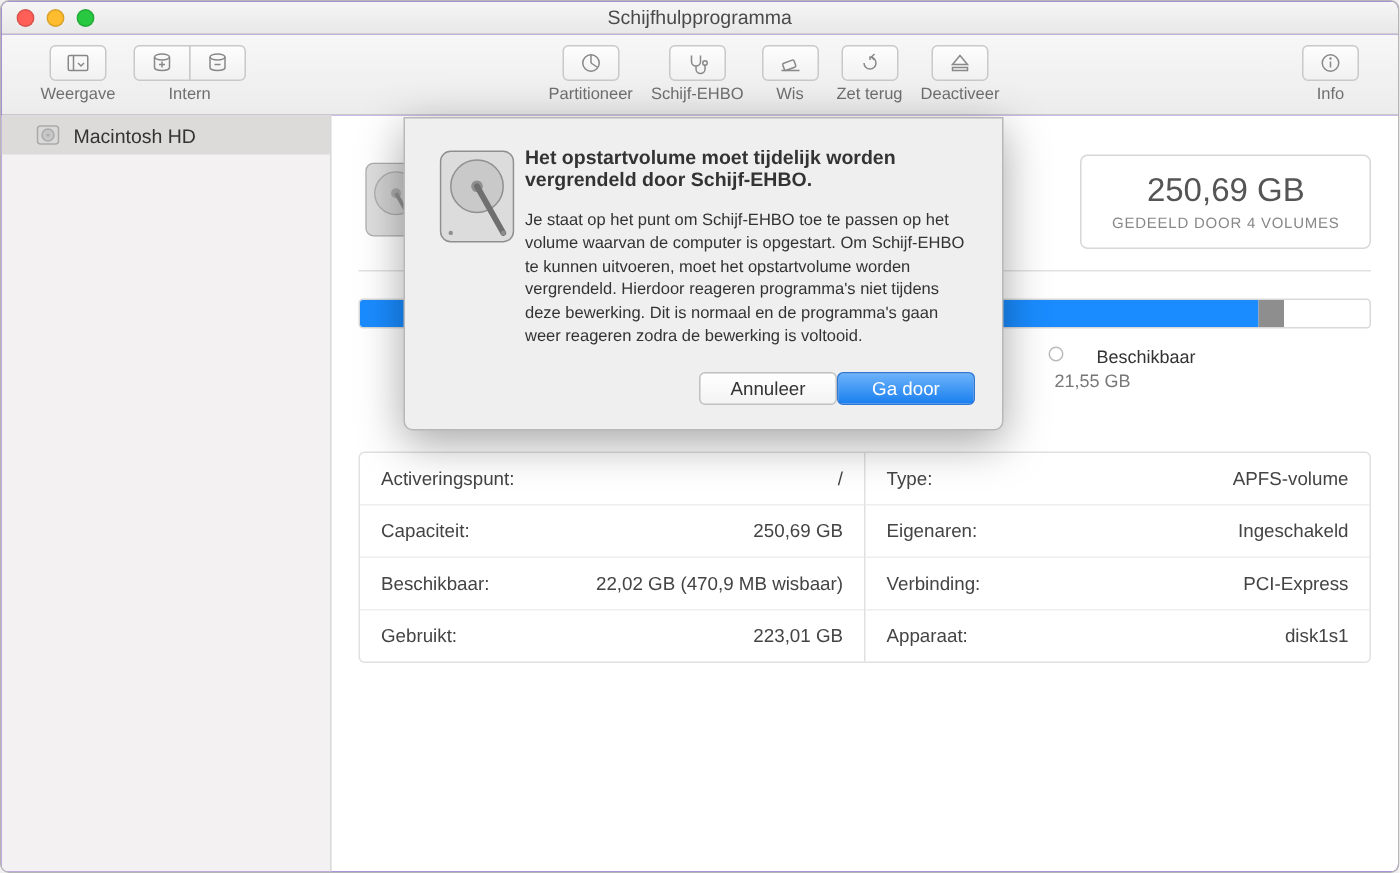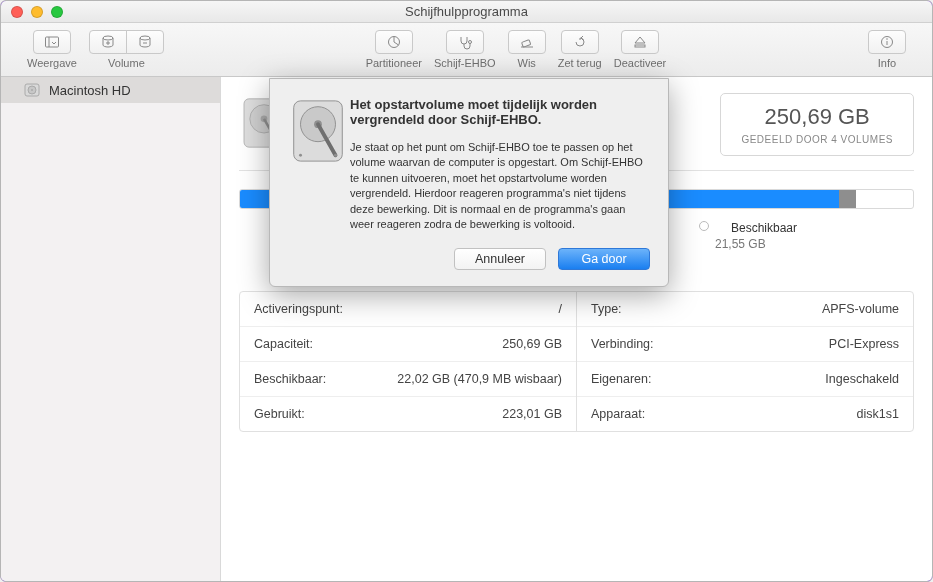--- a/index.html
+++ b/index.html
@@ -67,21 +67,21 @@
 }
 .sb-head { font-size:11px; color:#7a7a7a; padding:8px 10px 4px; }
 .sb-item {
   display:flex; align-items:center; gap:8px;
   padding:4px 10px 4px 22px;
   background:#dddbda;
   color:#333;
 }
 .disk-mini { width:18px;height:18px; }
 .content {
-  flex:1; position:relative; padding: 16px 18px 18px 18px;
+  flex:1; position:relative; padding: 26px 18px 18px 18px;
   overflow:hidden;
 }
 .header-row { display:flex; align-items:flex-start; justify-content:space-between; }
 .cap-box {
   border:1px solid #d7d7d7; border-radius:5px;
   padding:10px 20px; text-align:center;
 }
 .cap-big { font-size:22px; color:#555; }
 .cap-sub { font-size:10px; color:#888; letter-spacing:0.5px; margin-top:4px;}
 .divider { border:0; border-top:1px solid #e2e2e2; margin:14px 0 18px;}
@@ -89,21 +89,21 @@
   height:20px; background:#fff; border:1px solid #d9d9d9; border-radius:3px;
   position:relative; overflow:hidden;
 }
 .bar-fill { position:absolute; left:0;top:0;bottom:0; width:89%; background:#1a8cff;}
 .bar-fill2 { position:absolute; left:89%;top:0;bottom:0; width:2.5%; background:#8e8e8e;}
 .legend-row { display:flex; gap:40px; margin-top:12px; font-size:12px;}
 .legend-item { display:flex; flex-direction:column; }
 .legend-top { display:flex; align-items:flex-start; gap:22px;}
 .dot { width:10px;height:10px;border-radius:50%;}
 .dot.white{background:#fff;border:1px solid #bbb;}
-.legend-val { color:#777; font-size:12px; margin-top:2px; margin-left:16px;}
+.legend-val { color:#777; font-size:12px; margin-top:2px; margin-left:4px;}
 .info-grid {
   display:flex; gap:0; margin-top:40px;
   border:1px solid #e0e0e0; border-radius:4px;
 }
 .info-col { flex:1; }
 .info-col:first-child { border-right:1px solid #e0e0e0;}
 .info-row {
   display:flex; justify-content:space-between;
   padding:10px 14px; font-size:12.5px; color:#444;
   border-bottom:1px solid #eee;
@@ -119,21 +119,21 @@
   border:1px solid #b8b8b8;
   border-radius:0 0 6px 6px;
   box-shadow: 0 8px 30px rgba(0,0,0,0.35);
   padding:18px 18px 16px 18px;
   z-index:10;
 }
 .dlg-body{ display:flex; gap:2px;}
 .dlg-icon { width:60px; flex:none;}
 .dlg-text h3 { font-size:13px; font-weight:bold; margin-bottom:8px; color:#333;}
 .dlg-text p { font-size:11px; color:#333; line-height:1.4;margin-top:13px;}
-.dlg-btns { display:flex; justify-content:flex-end; gap:12px; margin-top:16px;}
+.dlg-btns { display:flex; justify-content:flex-end; gap:0; margin-top:16px;}
 .btn {
   min-width:92px; height:22px; border-radius:4px; font-size:12.5px;
   border:1px solid #c1c1c1; background:linear-gradient(#fff,#f3f3f3);
   display:flex;align-items:center;justify-content:center;
 }
 .btn.primary{
   background:linear-gradient(#6cb3fa,#1a7ff0);
   border-color:#2e78d8; color:#fff;
 }
 .hd-svg { width:60px; height:68px; }
@@ -178,21 +178,21 @@
             </svg>
         </div>
         <div class="tbtn">
           <svg class="icon" viewBox="0 0 16 16">
               <ellipse cx="8" cy="4" rx="5" ry="2" fill="none" stroke="#888"></ellipse>
               <path d="M3 4v7c0 1.1 2.2 2 5 2s5-.9 5-2V4" fill="none" stroke="#888"></path>
               <line x1="6" y1="9" x2="10" y2="9" stroke="#888"></line>
             </svg>
         </div>
       </div>
-      <div class="tlabel">Volume</div>
+      <div class="tlabel">Intern</div>
     </div>
 
     <div class="spacer"></div>
 
     <div class="tgroup">
       <div class="tbtns">
           <div class="tbtn">
         <svg class="icon" viewBox="0 0 16 16">
               <circle cx="8" cy="8" r="5.5" fill="none" stroke="#888"></circle>
               <path d="M8 8V2.5M8 8l4.5 3" stroke="#888"></path>
@@ -328,26 +328,26 @@
               <span>Gebruikt:</span>
               <span class="info-val">223,01 GB</span>
             </div>
         </div>
         <div class="info-col">
           <div class="info-row">
               <span>Type:</span>
               <span class="info-val">APFS-volume</span>
             </div>
           <div class="info-row">
+              <span>Eigenaren:</span>
+              <span class="info-val">Ingeschakeld</span>
+            </div>
+          <div class="info-row">
               <span>Verbinding:</span>
               <span class="info-val">PCI-Express</span>
-            </div>
-          <div class="info-row">
-              <span>Eigenaren:</span>
-              <span class="info-val">Ingeschakeld</span>
             </div>
           <div class="info-row">
               <span>Apparaat:</span>
               <span class="info-val">disk1s1</span>
             </div>
         </div>
       </div>
     </div>
   </div>
 

